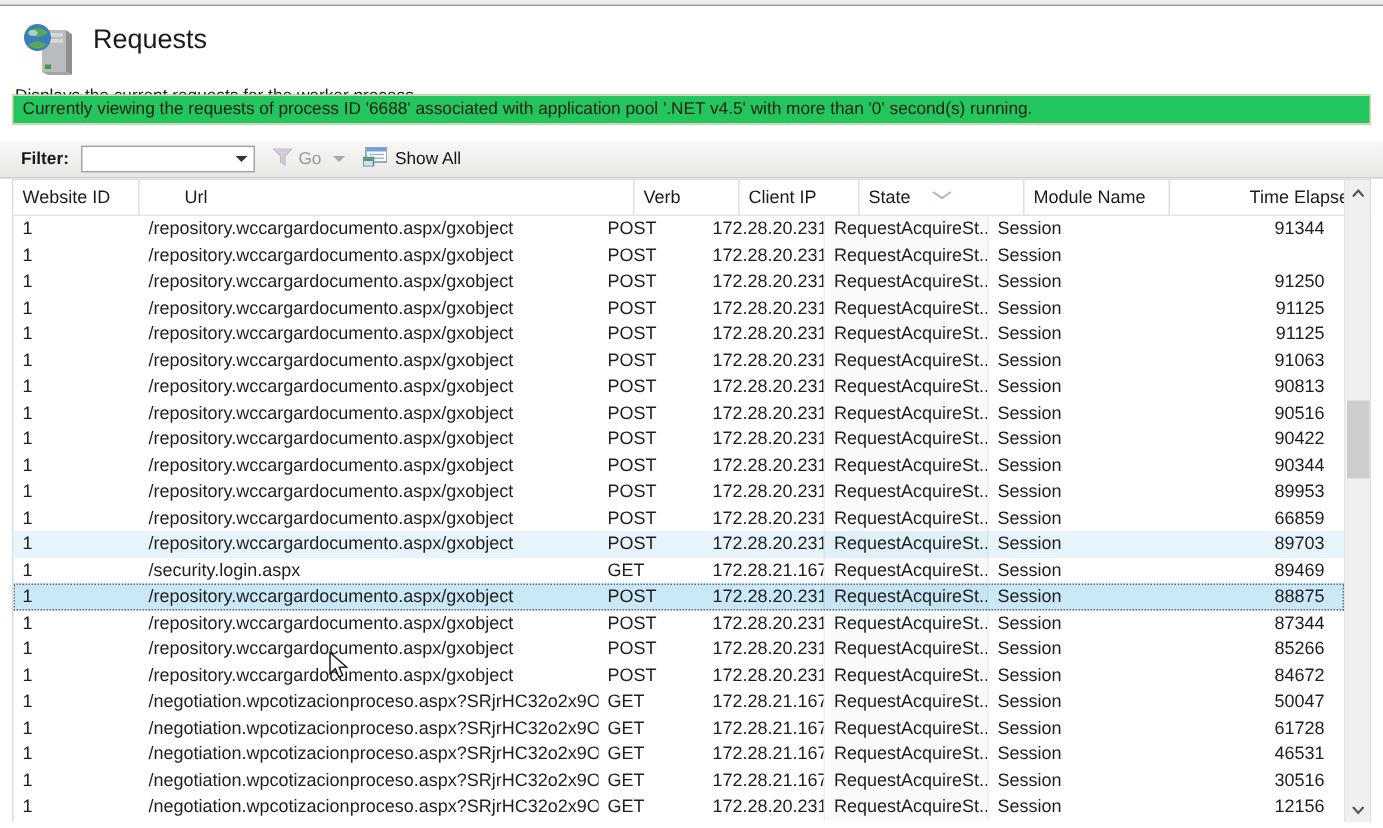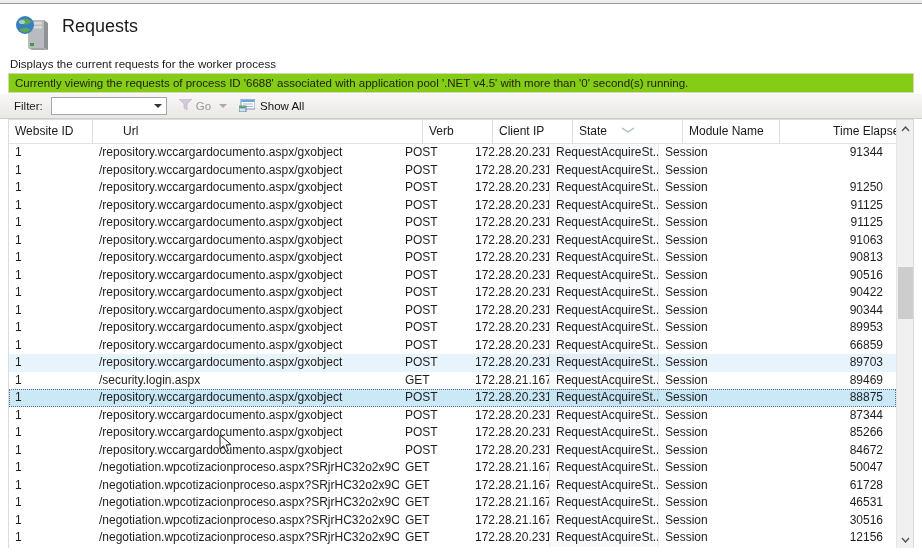--- a/index.html
+++ b/index.html
@@ -9,29 +9,29 @@
 
   .top-strip { position:absolute; left:0; top:0; width:922px; height:4px;
                background:#ececec; border-bottom:1px solid #9a9a9a; }
 
   
   .hdr-icon { position:absolute; left:14px; top:14px; width:38px; height:38px; }
   .page-title { position:absolute; left:62px; top:16px; font-size:18px; color:#1a1a1a; }
   .page-desc { position:absolute; left:10px; top:58px; font-size:11.5px; color:#1a1a1a; }
 
   
-  .info-bar { position:absolute; left:8px; top:73px; width:906px; height:20px;
-              background:#84cc16; border:1px solid #d9d6ae; font-size:11.5px;
+  .info-bar { position:absolute; left:8px; top:63px; width:906px; height:20px;
+              background:#22c55e; border:1px solid #d9d6ae; font-size:11.5px;
               color:#201f10; line-height:18px; padding-left:6px; white-space:nowrap; overflow:hidden; }
 
   
   .toolbar { position:absolute; left:0; top:94px; width:922px; height:25px;
              background:linear-gradient(#f8f7f6, #eae8e5);
              border-bottom:1px solid #cfcdca; display:flex; align-items:center; font-size:11.5px; }
-  .filter-label { margin-left:14px; color:#1a1a1a; }
+  .filter-label { margin-left:14px; color:#1a1a1a;font-weight:bold; }
   .filter-combo { margin-left:8px; width:116px; height:18px; background:#fff;
                   border:1px solid #a5a5a5; position:relative; cursor:default; }
   .filter-combo .dd { position:absolute; right:4px; top:6px; width:0; height:0;
                       border-left:4px solid transparent; border-right:4px solid transparent;
                       border-top:4px solid #333; }
   .funnel { margin-left:12px; opacity:.55; }
   .go-label { margin-left:4px; color:#9a9a9a; }
   .go-dd { margin-left:8px; width:0; height:0; border-left:4px solid transparent;
            border-right:4px solid transparent; border-top:4px solid #aaa; }
   .showall-icon { margin-left:12px; }

